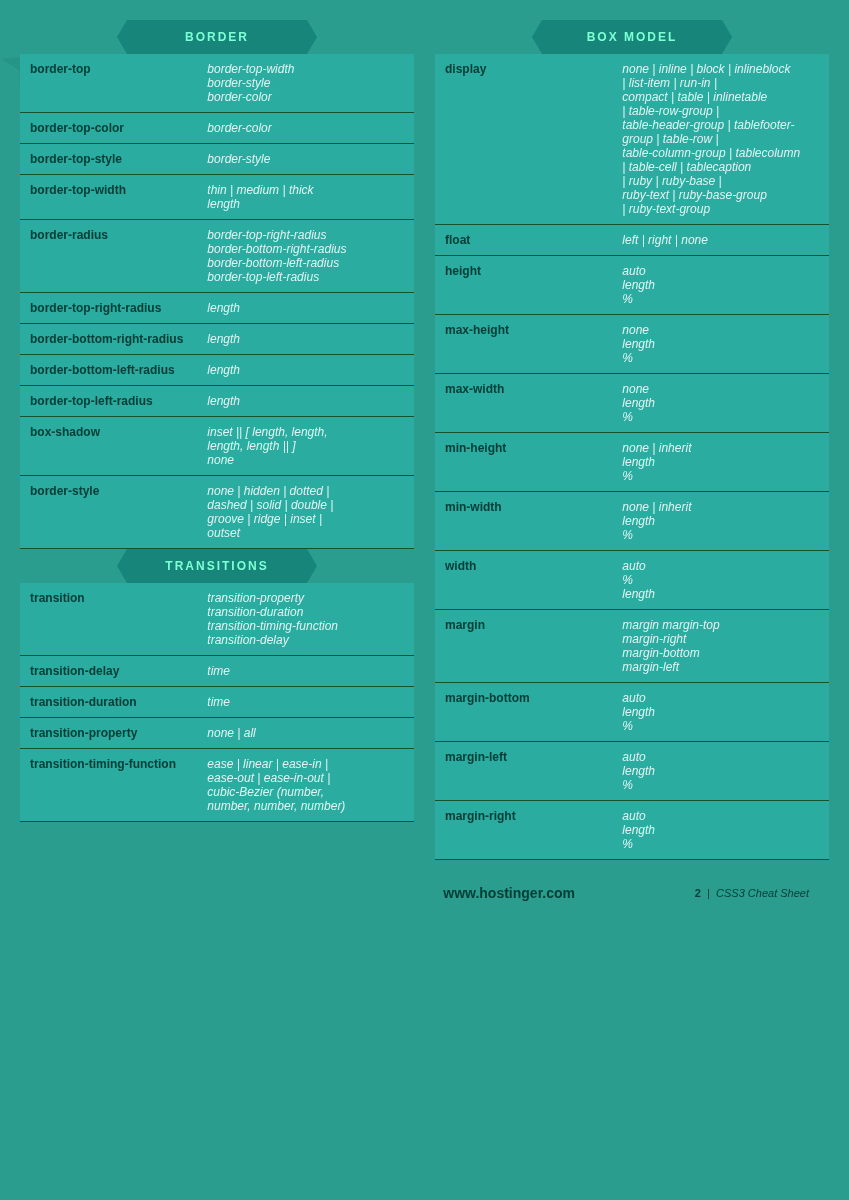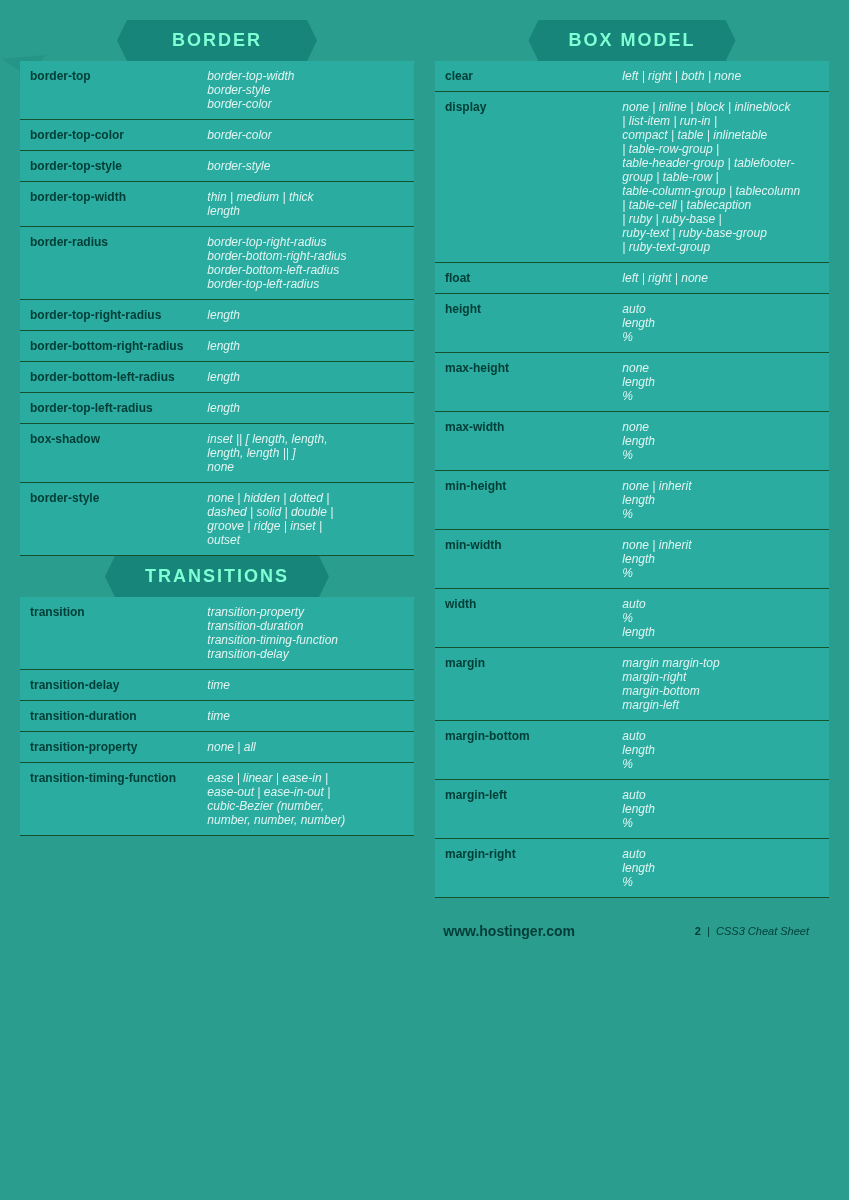--- a/index.html
+++ b/index.html
@@ -55,21 +55,21 @@
     .section-header-wrapper {
       display: flex;
       justify-content: center;
       margin-bottom: 0;
     }
 
     .section-header {
       background-color: #17857a;
       color: #7fffd4;
       font-weight: bold;
-      font-size: 18px;
+      font-size: 12px;
       letter-spacing: 2px;
       padding: 10px 40px;
       text-align: center;
       clip-path: polygon(10px 0%, calc(100% - 10px) 0%, 100% 50%, calc(100% - 10px) 100%, 10px 100%, 0% 50%);
       min-width: 200px;
       text-transform: uppercase;
     }
 
     
     .css-table {
@@ -255,24 +255,20 @@
 
     <div class="right-col">
 
       <div class="section-header-wrapper">
         <div class="section-header">BOX MODEL</div>
       </div>
 
       <div class="section-wrapper">
         <table class="css-table">
           <tbody id="box-model-tbody">
-          <tr>
-                <td>clear</td>
-                <td>left | right | both | none</td>
-              </tr>
               <tr>
                 <td>display</td>
                 <td>none | inline | block | inlineblock<br>| list-item | run-in |<br>compact | table | inlinetable<br>| table-row-group |<br>table-header-group | tablefooter-group | table-row |<br>table-column-group | tablecolumn<br>| table-cell | tablecaption<br>| ruby | ruby-base |<br>ruby-text | ruby-base-group<br>| ruby-text-group</td>
               </tr>
               <tr>
                 <td>float</td>
                 <td>left | right | none</td>
               </tr>
               <tr>
                 <td>height</td>

